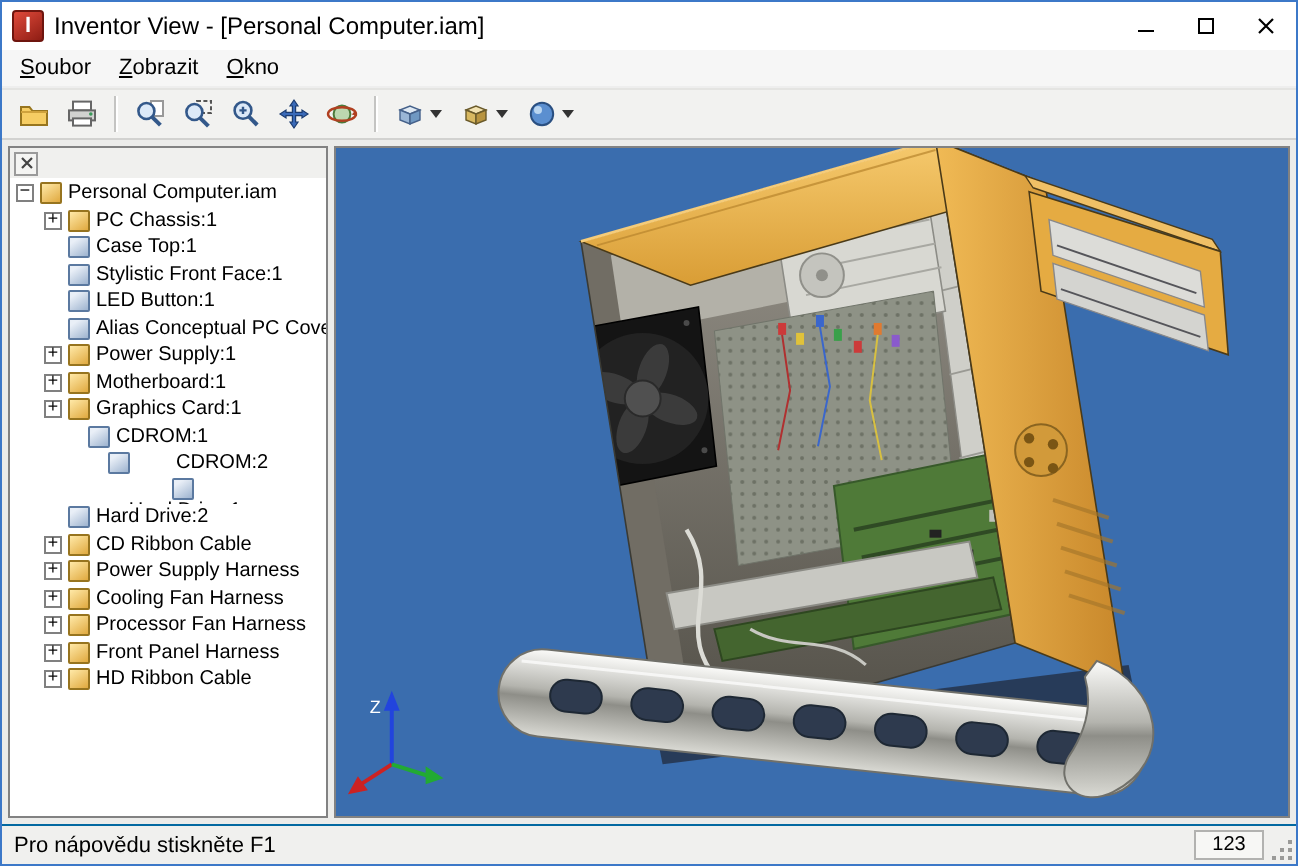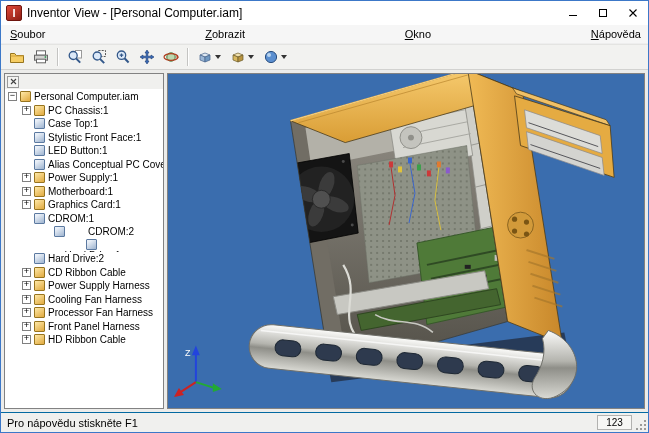--- a/index.html
+++ b/index.html
@@ -28,21 +28,21 @@
     display: flex; align-items: center; justify-content: center;
   }
   .title-text { font-size: 12px; color: #000; }
   .win-buttons { margin-left: auto; display: flex; height: 100%; }
   .win-btn { width: 30px; height: 100%; display: flex; align-items: center; justify-content: center; }
   .win-btn svg { display: block; }
 
   
   .menu-bar {
     height: 19px; background: #f6f6f6; display: flex; align-items: stretch;
-    padding-left: 2px; flex: 0 0 auto; border-bottom: 1px solid #eeeeee; justify-content: space-between;
+    padding-left: 2px; flex: 0 0 auto; border-bottom: 1px solid #eeeeee;
   }
   .menu-item {
     display: inline-block; font-size: 11px; line-height: 18px;
     padding: 0 7px; color: #000;
   }
   .menu-item::first-letter { text-decoration: underline; }
 
   
   .toolbar {
     height: 26px; background: #f2f2f0;
@@ -127,21 +127,20 @@
             <path d="M2.5 2.5 L9.5 9.5 M9.5 2.5 L2.5 9.5" stroke="#000" stroke-width="1.1"></path>
           </svg>
       </div>
     </div>
   </div>
 
   <div class="menu-bar">
       <div class="menu-item">Soubor</div>
       <div class="menu-item">Zobrazit</div>
       <div class="menu-item">Okno</div>
-      <div class="menu-item">Nápověda</div>
     </div>
 
   <div class="toolbar">
     <div class="tb-btn">
       <svg width="16" height="16">
         <path d="M1.5 13.5 v-9 h4.2 l1.6 2 h7.2 v7 z" fill="#f6cd63" stroke="#97751e"></path>
         <path d="M1.5 7 h13" stroke="#cfa23c" stroke-width="1"></path>
       </svg>
     </div>
     <div class="tb-btn">
@@ -261,21 +260,21 @@
           <div class="tree-row" style="padding-left: 17px;">
             <span class="expander">+</span>
             <span class="t-icon assembly"></span>
             <span class="tree-label">Motherboard:1</span>
           </div>
           <div class="tree-row" style="padding-left: 17px;">
             <span class="expander">+</span>
             <span class="t-icon assembly"></span>
             <span class="tree-label">Graphics Card:1</span>
           </div>
-          <div class="tree-row" style="padding-left: 17px;">
+          <div class="tree-row" style="padding-left: 27px;">
             <span class="expander-spacer"></span>
             <span class="t-icon part"></span>
             <span class="tree-label">CDROM:1</span>
           </div>
           <div class="tree-row" style="padding-left: 17px; gap: 20px;">
             <span class="expander-spacer"></span>
             <span class="t-icon part"></span>
             <span class="tree-label">CDROM:2</span>
           </div>
           <div class="tree-row" style="padding-left: 17px; flex-direction: column;">

